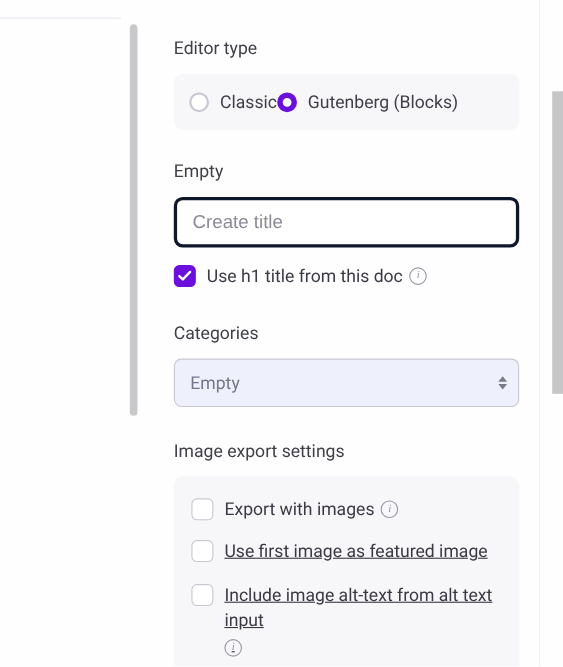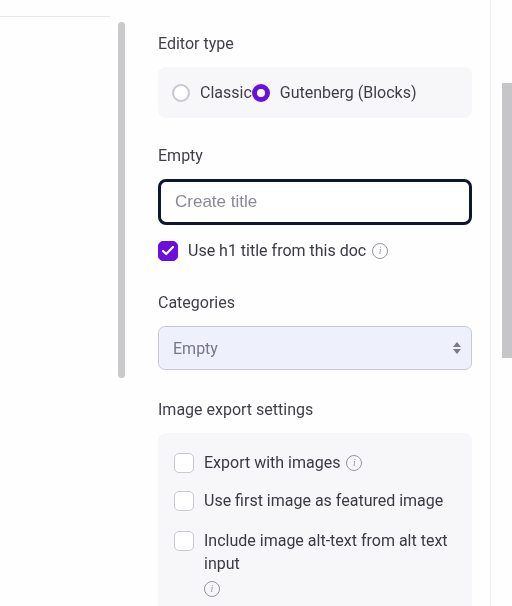--- a/index.html
+++ b/index.html
@@ -63,21 +63,21 @@
   
   .text-input {
     width:100%; height:46px;
     border:3px solid #0f172a; border-radius:8px;
     padding:0 14px; font-size:17px; color:#3f3f48;
     background:#fff; outline:none;
   }
   .text-input::placeholder { color:#8b8995; }
 
   .checkbox-row { display:flex; align-items:flex-start; gap:10px; font-size:16px; color:#3a3a44; }
-  .checkbox-row + .checkbox-row { margin-top:18px; }
+  .checkbox-row + .checkbox-row { margin-top:18px;text-decoration:underline; }
   .chk {
     width:20px; height:20px; border-radius:5px;
     border:1.5px solid #c9c7d1; background:#fff; flex:0 0 auto;
     display:flex; align-items:center; justify-content:center;
   }
   .chk.checked {
     background:#6b0fdc; border-color:#6b0fdc;
   }
   .chk.checked svg { display:block; }
   .chk svg { display:none; width:12px; height:10px; }

